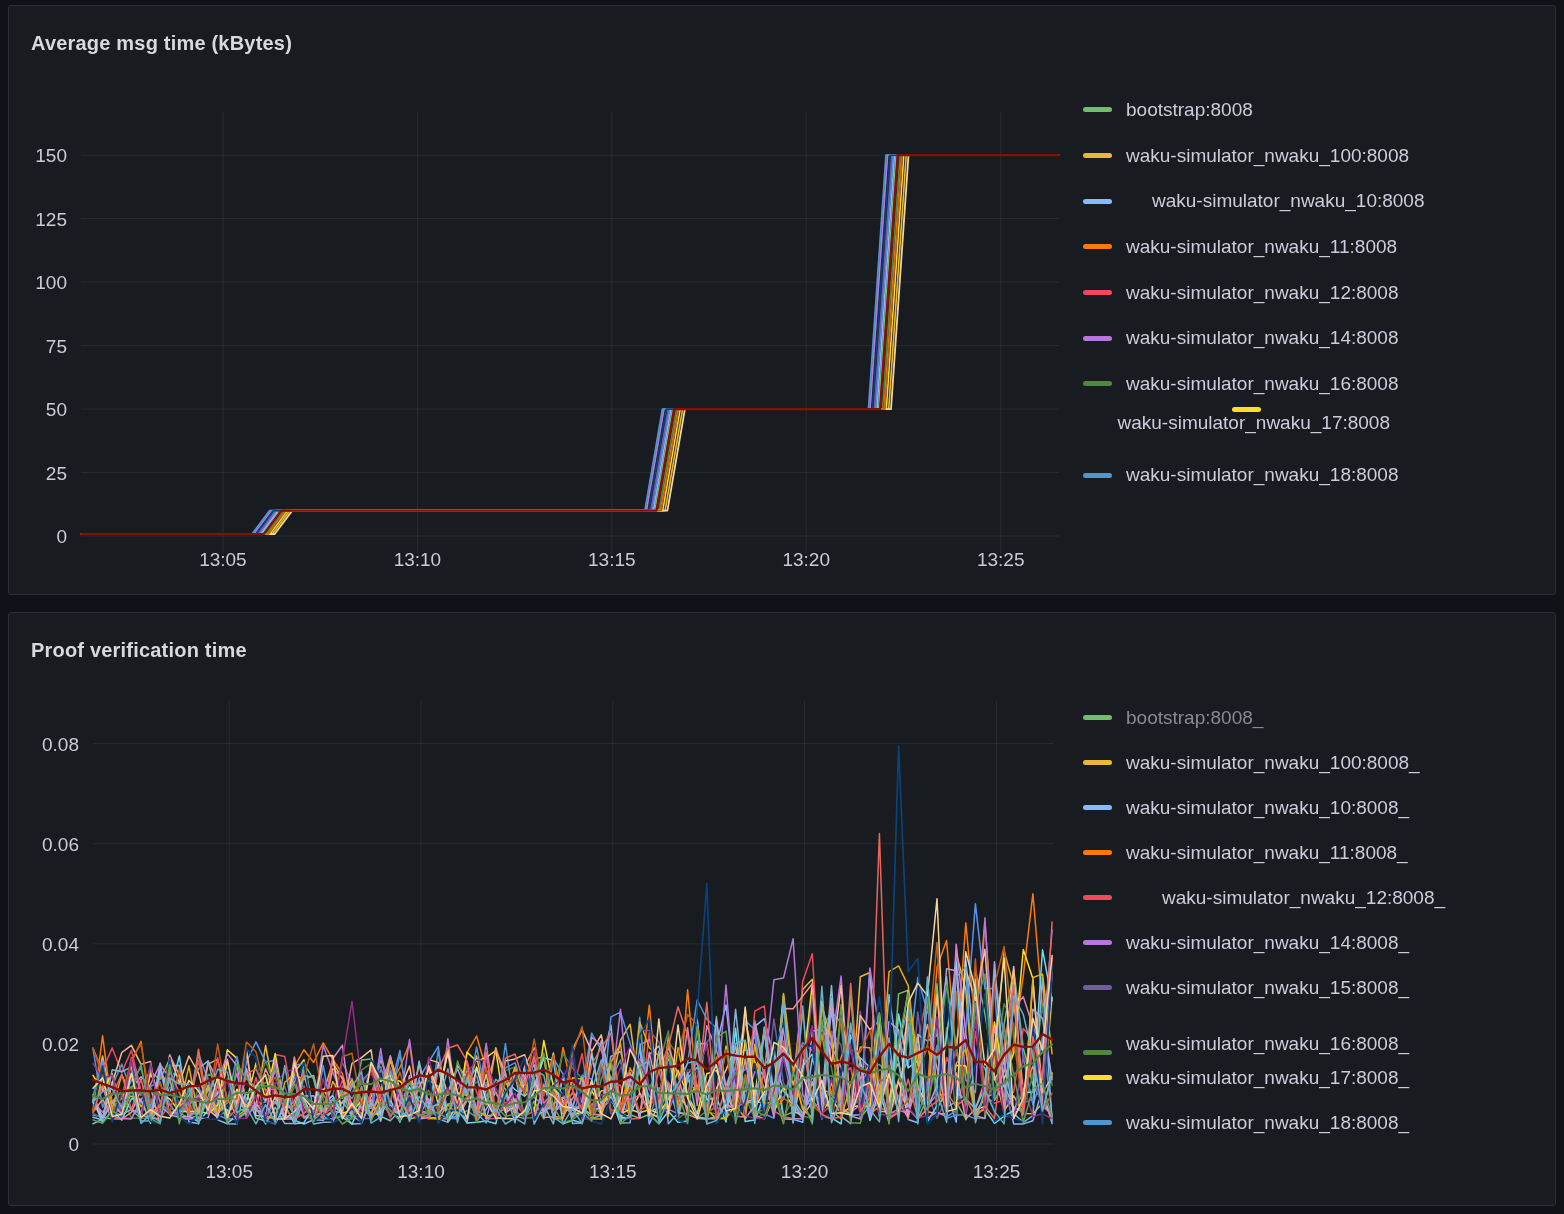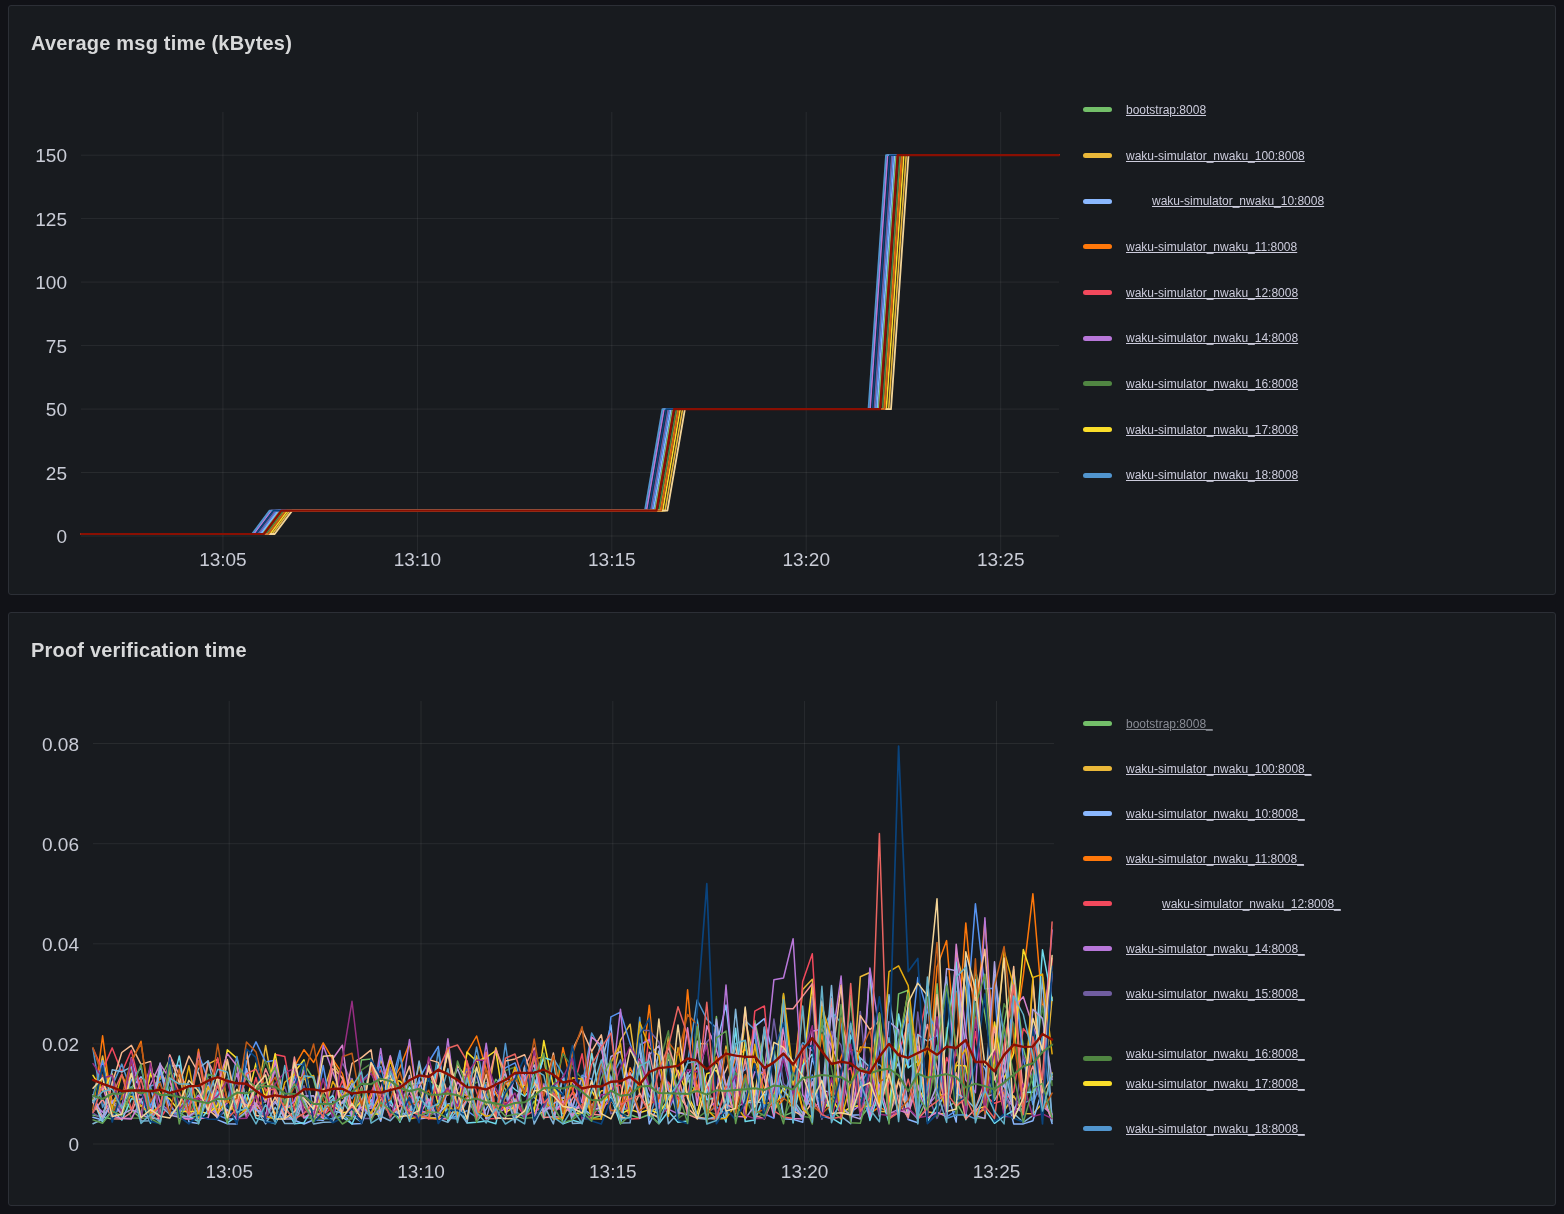--- a/index.html
+++ b/index.html
@@ -24,21 +24,21 @@
   .chart-svg text{
     font-family:"Liberation Sans", sans-serif;
     font-size:19px;fill:#c9ccd6;
   }
   .legend{position:absolute;}
   .legend-row{display:flex;align-items:center;cursor:pointer;}
   .legend-swatch{
     display:inline-block;width:29px;height:5px;border-radius:3px;
     margin-right:14px;flex:none;
   }
-  .legend-label{font-size:12px;color:#ccccdc;white-space:nowrap;text-decoration:underline;}
+  .legend-label{font-size:19px;color:#ccccdc;white-space:nowrap;}
   .legend-label.dim{color:#888b94;}
 </style>
 </head>
 <body>
 
 <div class="panel" id="panel-0">
   <svg class="chart-svg" id="chart-0" width="1546" height="588" viewBox="0 0 1546 588">
       <g>
         <line x1="72" x2="1050" y1="530.0" y2="530.0" stroke="rgba(255,255,255,0.07)" stroke-width="1"></line>
         <line x1="72" x2="1050" y1="466.5" y2="466.5" stroke="rgba(255,255,255,0.07)" stroke-width="1"></line>
@@ -104,21 +104,21 @@
         <span class="legend-label">waku-simulator_nwaku_12:8008</span>
       </div>
       <div class="legend-row" style="height: 45.7px;">
         <span class="legend-swatch" style="background: rgb(184, 119, 217);"></span>
         <span class="legend-label">waku-simulator_nwaku_14:8008</span>
       </div>
       <div class="legend-row" style="height: 45.7px;">
         <span class="legend-swatch" style="background: rgb(80, 134, 66);"></span>
         <span class="legend-label">waku-simulator_nwaku_16:8008</span>
       </div>
-      <div class="legend-row" style="height: 45.7px;">
+      <div class="legend-row" style="height: 45.7px; flex-direction: column;">
         <span class="legend-swatch" style="background: rgb(250, 222, 42);"></span>
         <span class="legend-label">waku-simulator_nwaku_17:8008</span>
       </div>
       <div class="legend-row" style="height: 45.7px;">
         <span class="legend-swatch" style="background: rgb(81, 149, 206);"></span>
         <span class="legend-label">waku-simulator_nwaku_18:8008</span>
       </div>
     </div>
 </div>
 
@@ -168,21 +168,21 @@
       <polyline points="84.0,450.7 93.6,465.2 103.2,462.3 112.8,498.8 122.4,445.6 132.0,505.7 141.5,450.1 151.1,505.7 160.7,444.7 170.3,496.0 179.9,485.9 189.5,485.7 199.1,489.1 208.7,483.1 218.3,466.9 227.9,505.6 237.5,505.2 247.0,482.4 256.6,506.0 266.2,470.7 275.8,459.3 285.4,455.9 295.0,498.1 304.6,502.1 314.2,465.5 323.8,503.8 333.4,446.9 343.0,388.3 352.5,469.1 362.1,460.6 371.7,478.3 381.3,504.9 390.9,471.9 400.5,501.1 410.1,505.9 419.7,444.1 429.3,486.4 438.9,475.1 448.5,493.5 458.0,460.8 467.6,447.1 477.2,447.5 486.8,475.4 496.4,492.9 506.0,480.0 515.6,504.9 525.2,437.6 534.8,494.3 544.4,472.6 554.0,464.4 563.5,445.2 573.1,505.7 582.7,503.2 592.3,481.7 601.9,481.0 611.5,455.0 621.1,433.9 630.7,448.1 640.3,473.3 649.9,502.6 659.4,495.3 669.0,473.0 678.6,456.8 688.2,459.0 697.8,432.7 707.4,501.2 717.0,480.0 726.6,462.7 736.2,502.4 745.8,505.6 755.4,505.5 764.9,477.4 774.5,446.2 784.1,480.8 793.7,446.2 803.3,412.8 812.9,505.2 822.5,465.1 832.1,503.8 841.7,431.4 851.3,503.4 860.9,456.2 870.4,501.2 880.0,502.4 889.6,498.6 899.2,494.9 908.8,504.8 918.4,503.1 928.0,403.8 937.6,505.9 947.2,433.0 956.8,500.6 966.4,405.9 975.9,497.4 985.5,435.5 995.1,503.5 1004.7,503.7 1014.3,470.6 1023.9,503.6 1033.5,500.8 1043.1,505.7" fill="none" stroke="#962D82" stroke-width="1.5" stroke-linejoin="round" stroke-linecap="round"></polyline>
       <polyline points="84.0,500.6 93.6,452.9 103.2,509.0 112.8,477.8 122.4,481.9 132.0,476.4 141.5,508.4 151.1,510.6 160.7,445.0 170.3,503.5 179.9,510.9 189.5,502.2 199.1,506.0 208.7,506.4 218.3,492.0 227.9,510.9 237.5,436.1 247.0,444.4 256.6,509.1 266.2,509.8 275.8,483.2 285.4,473.2 295.0,449.1 304.6,509.4 314.2,499.6 323.8,509.7 333.4,504.7 343.0,495.6 352.5,510.3 362.1,446.3 371.7,463.5 381.3,498.9 390.9,502.9 400.5,484.4 410.1,509.7 419.7,462.3 429.3,510.5 438.9,497.4 448.5,497.2 458.0,503.7 467.6,458.6 477.2,488.5 486.8,505.8 496.4,479.9 506.0,466.2 515.6,444.4 525.2,506.9 534.8,490.0 544.4,472.9 554.0,482.6 563.5,432.5 573.1,503.1 582.7,508.0 592.3,511.0 601.9,486.4 611.5,500.2 621.1,506.0 630.7,422.3 640.3,405.6 649.9,507.8 659.4,448.9 669.0,507.3 678.6,510.7 688.2,398.5 697.8,270.7 707.4,510.7 717.0,495.4 726.6,506.6 736.2,489.1 745.8,450.9 755.4,505.1 764.9,437.7 774.5,409.7 784.1,466.9 793.7,435.7 803.3,432.5 812.9,504.6 822.5,500.8 832.1,460.7 841.7,408.6 851.3,495.2 860.9,449.7 870.4,383.9 880.0,450.6 889.6,133.1 899.2,358.6 908.8,345.4 918.4,510.7 928.0,500.9 937.6,373.1 947.2,488.6 956.8,484.7 966.4,452.2 975.9,380.8 985.5,508.6 995.1,501.3 1004.7,505.2 1014.3,509.0 1023.9,412.4 1033.5,511.0 1043.1,353.4" fill="none" stroke="#0A437C" stroke-width="1.7" stroke-linejoin="round" stroke-linecap="round"></polyline>
       <polyline points="84.0,499.8 93.6,472.1 103.2,482.4 112.8,461.0 122.4,496.9 132.0,465.8 141.5,505.0 151.1,492.0 160.7,457.0 170.3,479.8 179.9,502.0 189.5,439.0 199.1,499.8 208.7,472.2 218.3,505.7 227.9,495.7 237.5,460.7 247.0,456.2 256.6,477.1 266.2,476.3 275.8,495.7 285.4,505.8 295.0,500.5 304.6,489.3 314.2,504.0 323.8,443.2 333.4,504.2 343.0,493.5 352.5,504.1 362.1,449.8 371.7,484.0 381.3,503.2 390.9,492.3 400.5,498.1 410.1,501.8 419.7,505.9 429.3,457.1 438.9,435.3 448.5,432.0 458.0,448.1 467.6,505.9 477.2,439.2 486.8,505.8 496.4,445.2 506.0,441.0 515.6,471.9 525.2,443.2 534.8,490.0 544.4,480.4 554.0,492.1 563.5,480.2 573.1,496.0 582.7,451.5 592.3,434.7 601.9,420.1 611.5,491.8 621.1,486.0 630.7,482.4 640.3,499.3 649.9,457.0 659.4,433.7 669.0,393.7 678.6,422.5 688.2,482.6 697.8,389.3 707.4,506.0 717.0,473.0 726.6,487.7 736.2,395.7 745.8,501.4 755.4,456.7 764.9,497.8 774.5,503.9 784.1,505.5 793.7,432.4 803.3,486.1 812.9,501.6 822.5,505.6 832.1,504.0 841.7,370.4 851.3,498.2 860.9,484.6 870.4,220.6 880.0,505.8 889.6,499.5 899.2,466.1 908.8,505.9 918.4,495.1 928.0,488.3 937.6,479.6 947.2,493.2 956.8,484.9 966.4,504.8 975.9,493.1 985.5,505.5 995.1,432.9 1004.7,371.9 1014.3,501.6 1023.9,423.8 1033.5,466.4 1043.1,308.9" fill="none" stroke="#EA6460" stroke-width="1.5" stroke-linejoin="round" stroke-linecap="round"></polyline>
       <polyline points="84.0,506.9 93.6,510.2 103.2,498.1 112.8,502.5 122.4,477.0 132.0,451.2 141.5,505.7 151.1,510.6 160.7,451.9 170.3,510.9 179.9,473.5 189.5,511.0 199.1,461.1 208.7,464.2 218.3,510.4 227.9,450.8 237.5,466.0 247.0,474.2 256.6,469.8 266.2,454.5 275.8,491.1 285.4,470.6 295.0,491.1 304.6,509.1 314.2,481.2 323.8,499.1 333.4,511.0 343.0,505.0 352.5,475.3 362.1,507.7 371.7,489.3 381.3,497.2 390.9,507.9 400.5,466.8 410.1,502.9 419.7,499.0 429.3,499.6 438.9,505.8 448.5,448.0 458.0,475.5 467.6,509.4 477.2,485.7 486.8,492.9 496.4,503.2 506.0,501.3 515.6,501.1 525.2,465.0 534.8,440.1 544.4,493.7 554.0,509.8 563.5,506.6 573.1,499.3 582.7,508.2 592.3,465.7 601.9,447.1 611.5,510.9 621.1,502.2 630.7,449.3 640.3,501.1 649.9,510.7 659.4,441.0 669.0,477.4 678.6,510.3 688.2,413.6 697.8,510.7 707.4,425.2 717.0,418.0 726.6,510.5 736.2,465.3 745.8,497.2 755.4,502.9 764.9,481.6 774.5,510.8 784.1,459.7 793.7,486.4 803.3,511.0 812.9,406.2 822.5,500.6 832.1,391.5 841.7,509.8 851.3,510.3 860.9,476.6 870.4,400.6 880.0,511.0 889.6,428.6 899.2,380.0 908.8,483.7 918.4,497.0 928.0,439.5 937.6,372.3 947.2,432.6 956.8,492.3 966.4,392.3 975.9,361.1 985.5,486.1 995.1,413.4 1004.7,461.7 1014.3,509.4 1023.9,475.6 1033.5,470.4 1043.1,504.9" fill="none" stroke="#629E51" stroke-width="1.5" stroke-linejoin="round" stroke-linecap="round"></polyline>
       <polyline points="84.0,475.3 93.6,464.8 103.2,503.5 112.8,501.2 122.4,460.3 132.0,504.8 141.5,496.6 151.1,503.2 160.7,505.1 170.3,490.7 179.9,467.4 189.5,478.1 199.1,497.2 208.7,463.9 218.3,504.7 227.9,476.2 237.5,495.8 247.0,472.9 256.6,461.9 266.2,506.0 275.8,506.0 285.4,449.6 295.0,485.2 304.6,496.3 314.2,443.2 323.8,442.6 333.4,505.8 343.0,490.5 352.5,505.6 362.1,449.5 371.7,468.5 381.3,461.9 390.9,503.7 400.5,502.2 410.1,497.5 419.7,453.1 429.3,478.5 438.9,440.0 448.5,479.4 458.0,506.0 467.6,454.0 477.2,488.1 486.8,505.1 496.4,505.5 506.0,505.9 515.6,497.9 525.2,477.7 534.8,477.1 544.4,483.1 554.0,493.6 563.5,495.0 573.1,500.2 582.7,467.7 592.3,500.7 601.9,505.9 611.5,485.3 621.1,436.2 630.7,456.3 640.3,502.6 649.9,406.0 659.4,500.4 669.0,411.9 678.6,485.3 688.2,506.0 697.8,472.6 707.4,451.9 717.0,497.9 726.6,495.4 736.2,394.1 745.8,494.1 755.4,479.3 764.9,429.3 774.5,434.4 784.1,448.7 793.7,462.8 803.3,487.7 812.9,467.5 822.5,500.6 832.1,499.7 841.7,502.1 851.3,473.9 860.9,469.7 870.4,494.2 880.0,461.0 889.6,501.3 899.2,389.6 908.8,370.1 918.4,382.6 928.0,285.7 937.6,498.4 947.2,496.0 956.8,338.7 966.4,376.2 975.9,452.0 985.5,436.0 995.1,345.1 1004.7,505.6 1014.3,485.0 1023.9,405.2 1033.5,437.8 1043.1,342.5" fill="none" stroke="#F4D598" stroke-width="1.5" stroke-linejoin="round" stroke-linecap="round"></polyline>
       <polyline points="84.0,489.0 93.6,478.4 103.2,476.0 112.8,495.5 122.4,474.0 132.0,510.4 141.5,501.5 151.1,509.1 160.7,465.0 170.3,471.1 179.9,471.0 189.5,510.6 199.1,483.4 208.7,456.2 218.3,459.1 227.9,499.7 237.5,494.4 247.0,510.9 256.6,491.6 266.2,509.1 275.8,452.5 285.4,509.7 295.0,462.7 304.6,464.1 314.2,496.9 323.8,486.0 333.4,495.8 343.0,473.6 352.5,458.8 362.1,510.2 371.7,504.2 381.3,458.6 390.9,480.2 400.5,508.4 410.1,483.5 419.7,495.8 429.3,490.5 438.9,455.7 448.5,509.6 458.0,465.0 467.6,499.7 477.2,509.9 486.8,495.7 496.4,511.0 506.0,505.0 515.6,510.9 525.2,456.7 534.8,462.4 544.4,504.2 554.0,510.9 563.5,495.5 573.1,510.9 582.7,478.3 592.3,447.0 601.9,482.3 611.5,506.3 621.1,504.5 630.7,453.0 640.3,448.0 649.9,509.9 659.4,483.9 669.0,471.1 678.6,450.1 688.2,448.0 697.8,511.0 707.4,507.5 717.0,487.9 726.6,430.5 736.2,427.2 745.8,510.4 755.4,414.6 764.9,500.0 774.5,386.4 784.1,508.6 793.7,393.1 803.3,509.3 812.9,373.3 822.5,509.8 832.1,486.0 841.7,410.2 851.3,469.1 860.9,496.4 870.4,508.8 880.0,424.8 889.6,508.6 899.2,411.0 908.8,511.0 918.4,364.1 928.0,478.7 937.6,509.4 947.2,364.1 956.8,354.3 966.4,509.8 975.9,476.9 985.5,498.4 995.1,510.9 1004.7,382.9 1014.3,401.5 1023.9,443.0 1033.5,498.1 1043.1,460.9" fill="none" stroke="#64B0C8" stroke-width="1.5" stroke-linejoin="round" stroke-linecap="round"></polyline>
       <polyline points="84.0,482.7 93.6,486.0 103.2,480.7 112.8,480.7 122.4,475.4 132.0,480.5 141.5,476.7 151.1,482.0 160.7,482.0 170.3,484.1 179.9,485.8 189.5,488.2 199.1,490.2 208.7,485.9 218.3,486.2 227.9,479.6 237.5,480.5 247.0,476.7 256.6,472.9 266.2,473.8 275.8,480.4 285.4,480.9 295.0,483.2 304.6,491.1 314.2,491.0 323.8,490.8 333.4,484.0 343.0,479.1 352.5,470.8 362.1,471.2 371.7,465.6 381.3,468.2 390.9,474.7 400.5,478.2 410.1,475.7 419.7,481.4 429.3,481.8 438.9,480.5 448.5,482.2 458.0,487.5 467.6,485.6 477.2,489.3 486.8,490.3 496.4,493.3 506.0,489.9 515.6,489.3 525.2,483.1 534.8,475.0 544.4,474.6 554.0,475.5 563.5,472.4 573.1,478.7 582.7,486.9 592.3,487.3 601.9,477.6 611.5,482.7 621.1,481.6 630.7,473.4 640.3,472.9 649.9,480.1 659.4,480.3 669.0,480.5 678.6,480.9 688.2,478.0 697.8,481.6 707.4,477.3 717.0,478.0 726.6,476.9 736.2,476.2 745.8,475.2 755.4,477.0 764.9,472.6 774.5,473.7 784.1,476.6 793.7,464.8 803.3,464.1 812.9,462.0 822.5,462.9 832.1,464.2 841.7,470.0 851.3,454.7 860.9,460.3 870.4,457.2 880.0,455.7 889.6,462.4 899.2,478.3 908.8,460.8 918.4,464.5 928.0,462.9 937.6,461.1 947.2,464.1 956.8,474.5 966.4,470.6 975.9,473.1 985.5,476.5 995.1,469.6 1004.7,461.6 1014.3,453.2 1023.9,450.3 1033.5,439.0 1043.1,431.8" fill="none" stroke="#508642" stroke-width="2" stroke-linejoin="round" stroke-linecap="round"></polyline>
       <polyline points="84.0,466.9 93.6,470.9 103.2,474.2 112.8,478.2 122.4,477.5 132.0,477.4 141.5,478.4 151.1,476.7 160.7,479.9 170.3,477.4 179.9,473.2 189.5,472.9 199.1,467.7 208.7,464.1 218.3,468.0 227.9,470.3 237.5,470.7 247.0,477.9 256.6,484.3 266.2,482.4 275.8,484.0 285.4,483.4 295.0,476.3 304.6,476.4 314.2,478.4 323.8,475.8 333.4,475.7 343.0,480.6 352.5,479.3 362.1,478.5 371.7,479.6 381.3,477.2 390.9,474.7 400.5,467.3 410.1,462.4 419.7,463.8 429.3,456.6 438.9,461.2 448.5,467.1 458.0,474.2 467.6,474.4 477.2,476.5 486.8,471.5 496.4,467.0 506.0,460.0 515.6,459.9 525.2,459.7 534.8,456.7 544.4,461.8 554.0,469.5 563.5,467.5 573.1,475.5 582.7,473.3 592.3,473.5 601.9,468.7 611.5,468.3 621.1,463.6 630.7,471.5 640.3,459.0 649.9,455.1 659.4,454.1 669.0,452.9 678.6,445.5 688.2,447.7 697.8,456.4 707.4,448.3 717.0,440.6 726.6,442.6 736.2,443.9 745.8,443.6 755.4,455.1 764.9,449.4 774.5,440.5 784.1,451.6 793.7,436.6 803.3,425.1 812.9,438.3 822.5,451.0 832.1,448.7 841.7,450.4 851.3,457.6 860.9,460.0 870.4,443.8 880.0,430.9 889.6,442.1 899.2,444.8 908.8,440.0 918.4,435.6 928.0,441.8 937.6,433.6 947.2,435.0 956.8,427.0 966.4,449.0 975.9,448.7 985.5,458.3 995.1,441.8 1004.7,431.7 1014.3,433.9 1023.9,433.6 1033.5,421.0 1043.1,426.6" fill="none" stroke="#890F02" stroke-width="2.4" stroke-linejoin="round" stroke-linecap="round"></polyline>
     </svg>
   <div class="panel-title">Proof verification time</div>
-  <div class="legend" id="legend-1" style="left: 1074px; top: 88px;">
+  <div class="legend" id="legend-1" style="left: 1074px; top: 82px;">
       <div class="legend-row" style="height: 45px;">
         <span class="legend-swatch" style="background: rgb(115, 191, 105);"></span>
         <span class="legend-label dim">bootstrap:8008_</span>
       </div>
       <div class="legend-row" style="height: 45px;">
         <span class="legend-swatch" style="background: rgb(234, 184, 57);"></span>
         <span class="legend-label">waku-simulator_nwaku_100:8008_</span>
       </div>
       <div class="legend-row" style="height: 45px;">
         <span class="legend-swatch" style="background: rgb(138, 184, 255);"></span>

